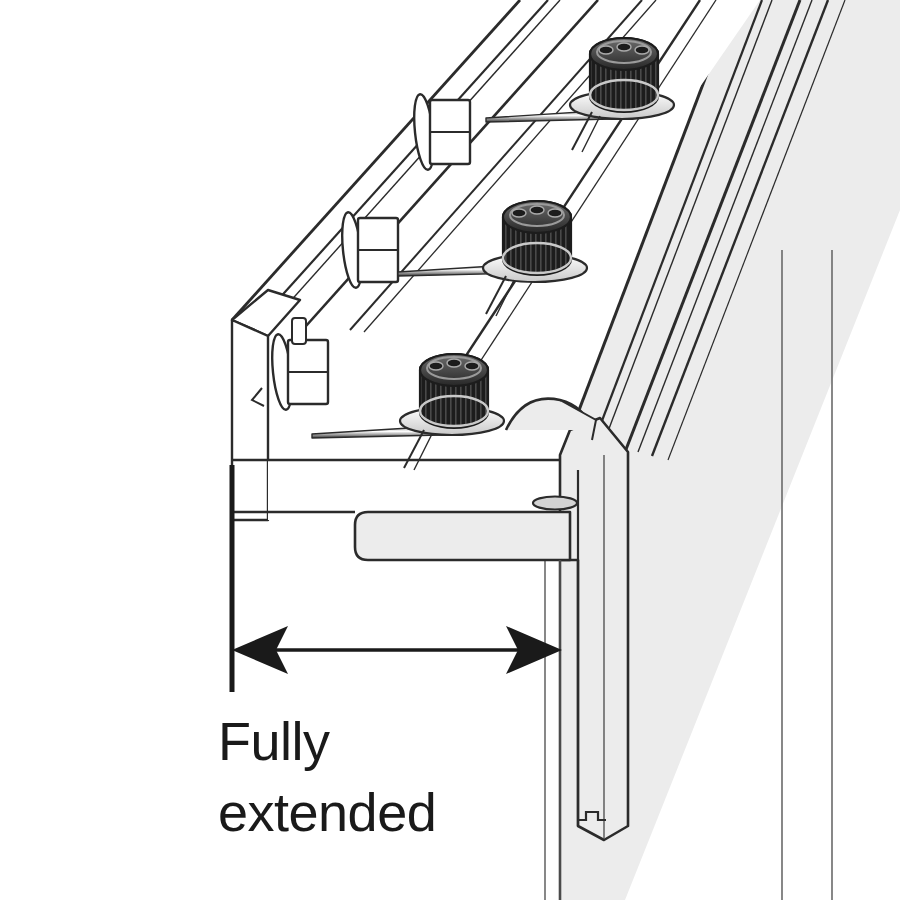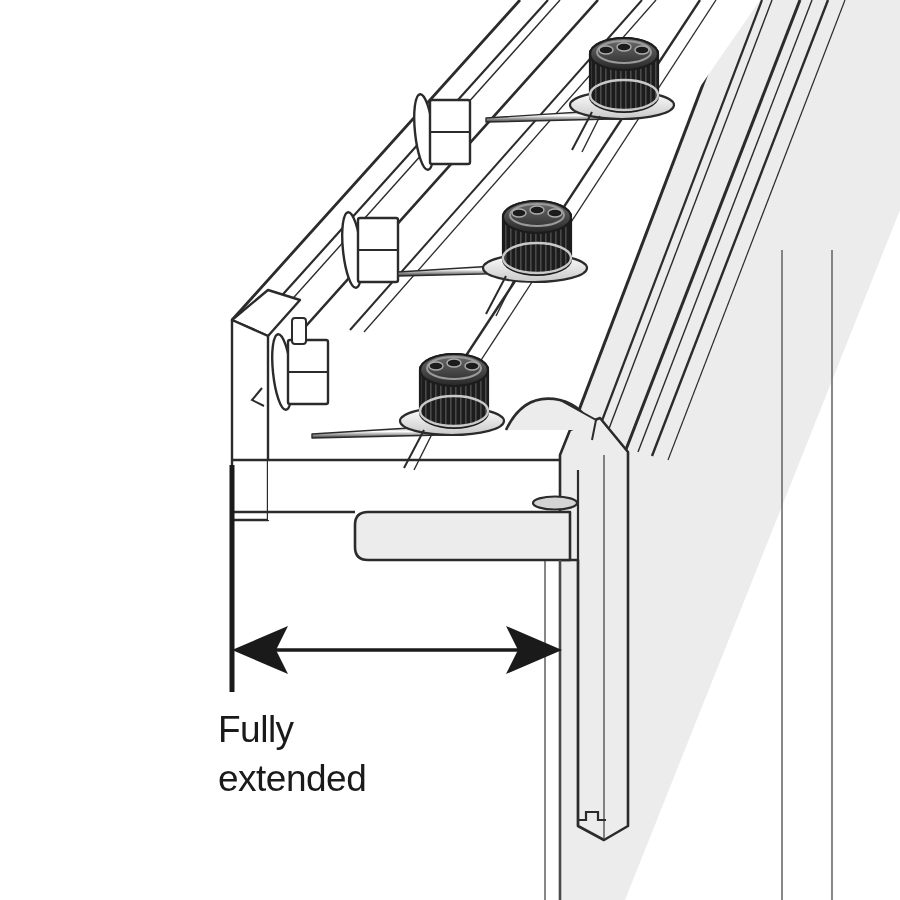--- a/index.html
+++ b/index.html
@@ -30,21 +30,21 @@
     width: 900px;
     height: 900px;
     pointer-events: none;
   }
   .caption {
     position: absolute;
     left: 218px;
     top: 706px;
     width: 330px;
     font-family: "Liberation Sans", sans-serif;
-    font-size: 37px;
+    font-size: 54px;
     line-height: 1.32;
     font-weight: 400;
     color: #1a1a1a;
     letter-spacing: -0.5px;
     white-space: pre-line;
   }
 </style>
 </head>
 <body>
 

